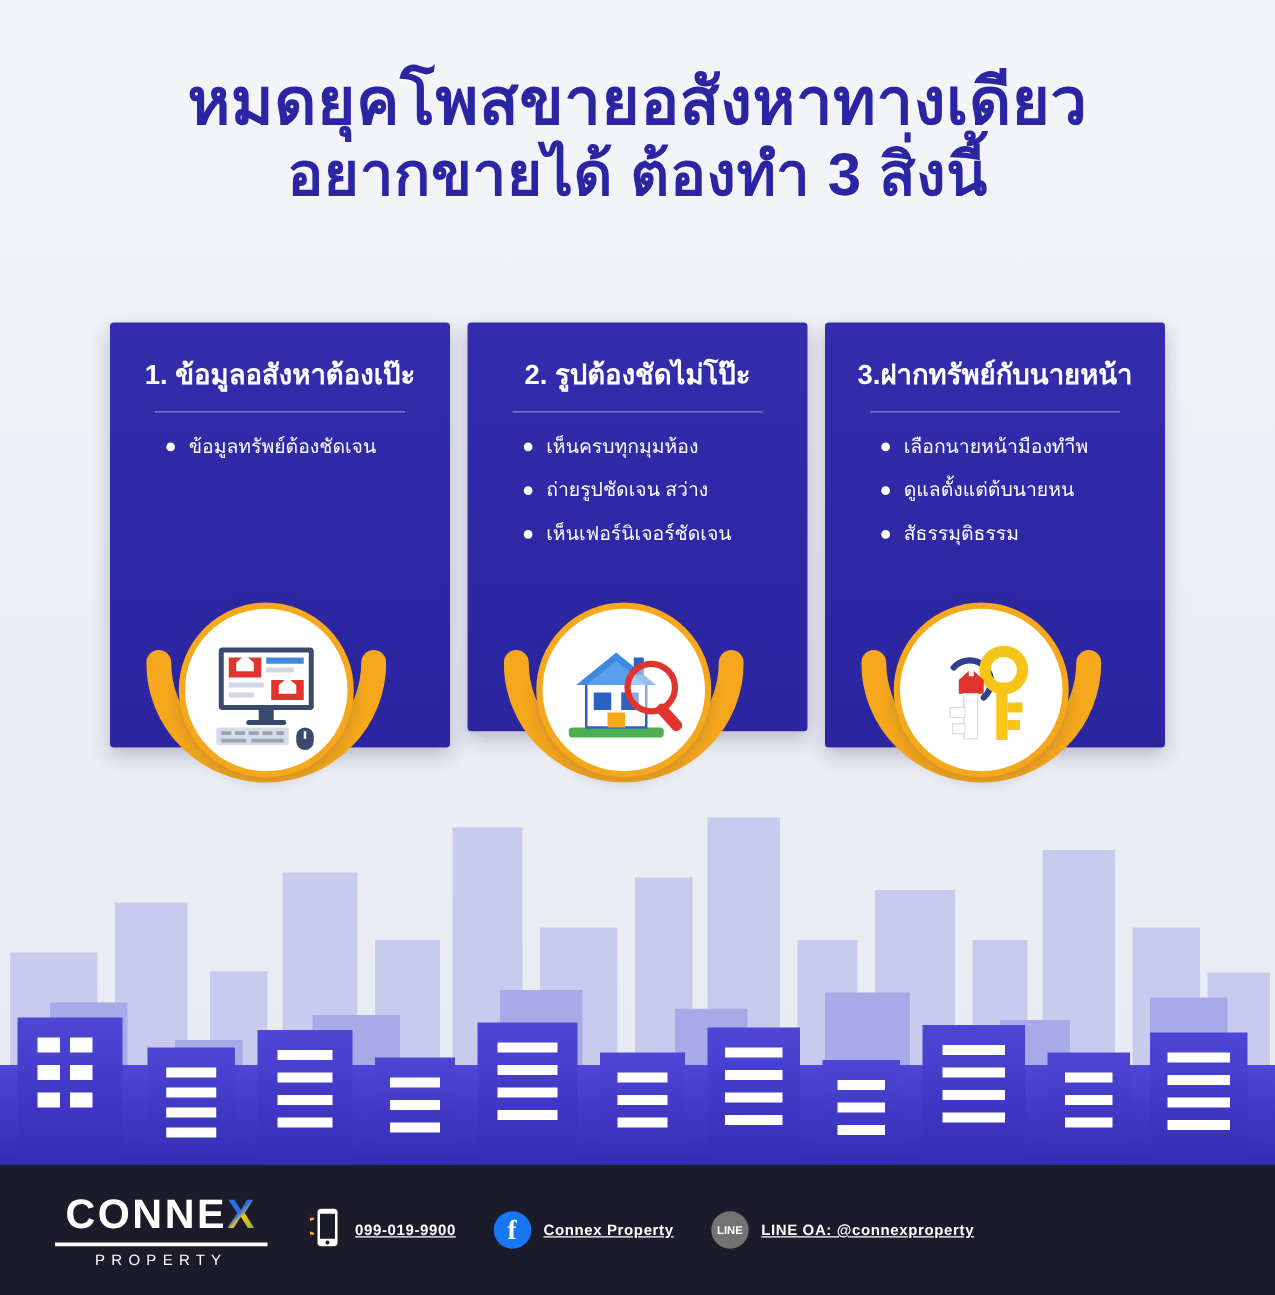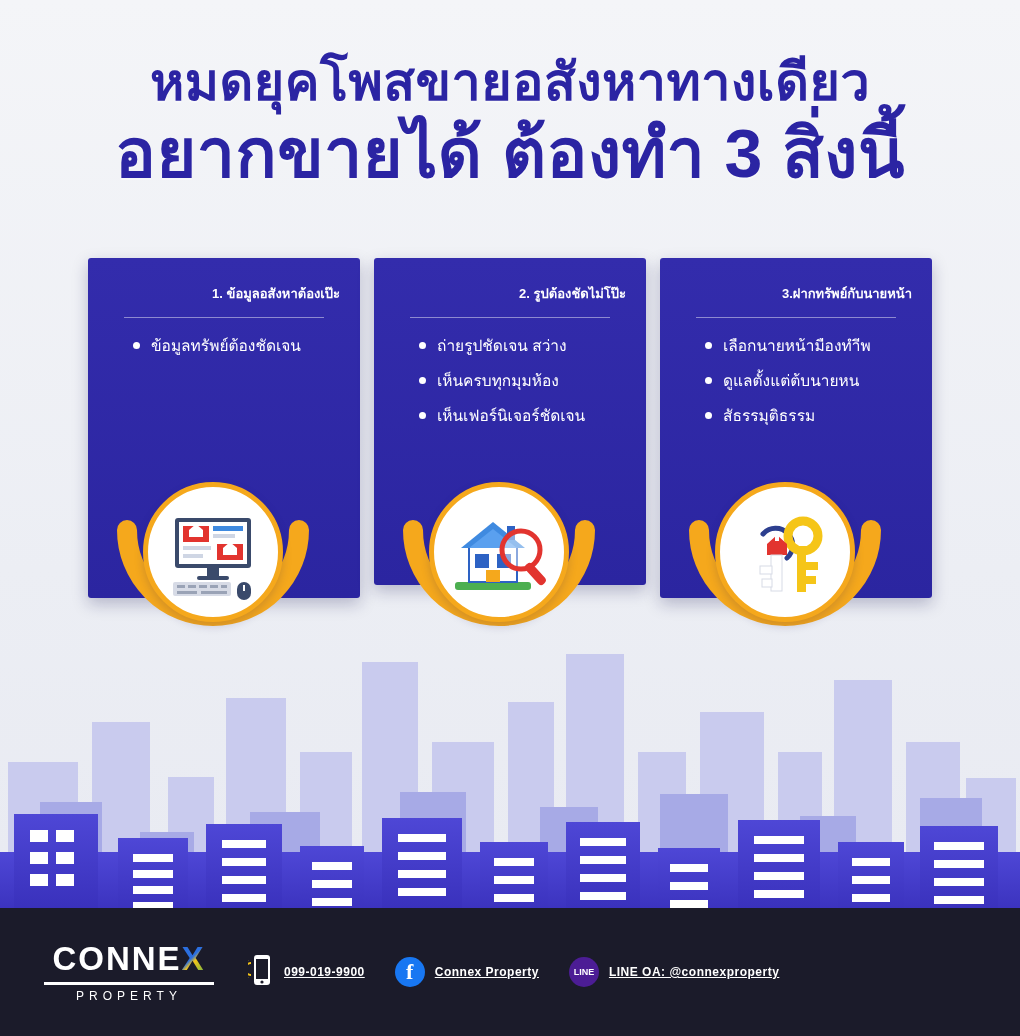--- a/index.html
+++ b/index.html
@@ -33,21 +33,21 @@
     z-index: 6;
   }
   .headline .line {
     color: #2b24a3;
     font-weight: bold;
     letter-spacing: 0.5px;
     line-height: 1.18;
     text-shadow: 0 2px 0 rgba(255,255,255,0.4);
   }
   .headline .line1 { font-size: 52px; }
-  .headline .line2 { font-size: 68px; }
+  .headline .line2 { font-size: 48px; }
 
   
   .skyline {
     position: absolute;
     left: 0;
     bottom: 104px;
     width: 1020px;
     height: 330px;
     z-index: 1;
   }
@@ -71,23 +71,23 @@
     border-radius: 3px;
     box-shadow: 0 6px 16px rgba(20,18,80,0.25);
     padding: 28px 20px 20px 20px;
     box-sizing: border-box;
     position: relative;
   }
   .card.mid { height: 327px; }
   .card.side { height: 340px; }
   .card-title {
     color: #ffffff;
-    font-size: 13px;
+    font-size: 22px;
     font-weight: bold;
-    text-align: right;
+    text-align: center;
     line-height: 1.3;
   }
   .card-rule {
     margin: 14px auto 16px auto;
     width: 86%;
     height: 1px;
     background: rgba(255,255,255,0.45);
   }
   .bullets {
     list-style: none;
@@ -150,21 +150,21 @@
   .badge1 { left: 117px; top: 0; }
   .badge2 { left: 403px; top: 0; }
   .badge3 { left: 689px; top: 0; }
 
   
   .footer {
     position: absolute;
     left: 0;
     bottom: 0;
     width: 1020px;
-    height: 128px;
+    height: 104px;
     background: #1b1b2a;
     z-index: 8;
     display: flex;
     align-items: center;
     padding-left: 36px;
     box-sizing: border-box;
   }
   .logo {
     width: 186px;
     text-align: center;
@@ -210,21 +210,21 @@
   .ico-round {
     width: 30px;
     height: 30px;
     border-radius: 50%;
     display: flex;
     align-items: center;
     justify-content: center;
     flex: 0 0 auto;
   }
   .ico-fb { background: #1877f2; color: #fff; font-weight: bold; font-family: "Liberation Serif", serif; font-size: 22px; line-height: 1; }
-  .ico-line { background: #4c1d95; color: #fff; font-size: 9px; font-weight: bold; }
+  .ico-line { background: #737373; color: #fff; font-size: 9px; font-weight: bold; }
 </style>
 </head>
 <body>
 
 <div class="poster">
 
   <svg class="skyline" viewBox="0 0 1020 330" preserveAspectRatio="none">
     <defs>
       <linearGradient id="grdDeep" x1="0" y1="0" x2="0" y2="1">
         <stop offset="0%" stop-color="#4e47d6"></stop>
@@ -334,22 +334,22 @@
       <div class="card-rule"></div>
       <ul class="bullets">
         <li>ข้อมูลทรัพย์ต้องชัดเจน</li>
       </ul>
     </div>
 
     <div class="card mid">
       <div class="card-title">2. รูปต้องชัดไม่โป๊ะ</div>
       <div class="card-rule"></div>
       <ul class="bullets">
+        <li>เห็นครบทุกมุมห้อง</li>
         <li>ถ่ายรูปชัดเจน สว่าง</li>
-        <li>เห็นครบทุกมุมห้อง</li>
         <li>เห็นเฟอร์นิเจอร์ชัดเจน</li>
       </ul>
     </div>
 
     <div class="card side">
       <div class="card-title">3.ฝากทรัพย์กับนายหน้า</div>
       <div class="card-rule"></div>
       <ul class="bullets">
         <li>เลือกนายหน้ามืองทำีพ</li>
         <li>ดูแลตั้งแต่ต้บนายหน</li>

